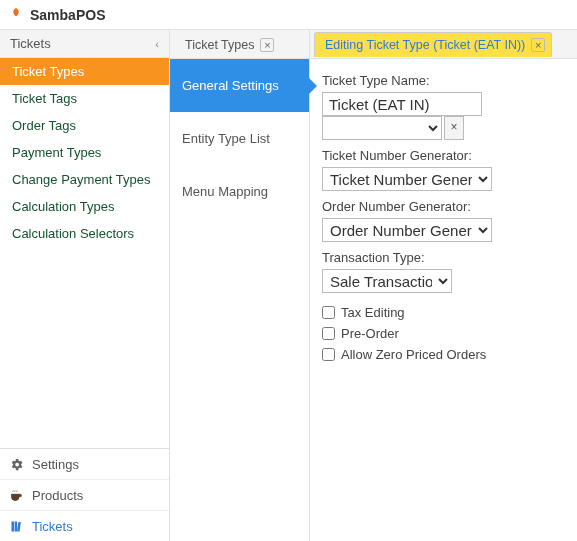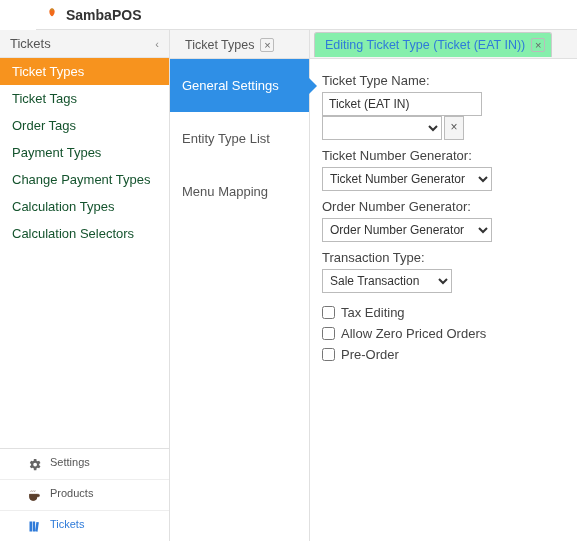--- a/index.html
+++ b/index.html
@@ -11,21 +11,20 @@
     width: 577px;
     height: 541px;
     overflow: hidden;
   }
   .app-header {
     height: 30px;
     display: flex;
     align-items: center;
     padding: 0 8px;
     border-bottom: 1px solid #e0e0e0;
-    margin-left: 36px;
   }
   .logo-icon {
     width: 16px; height: 16px;
     margin-right: 6px;
   }
   .app-title { font-weight: 600; color: #333; font-size: 14px; }
 
   .shell {
     display: flex;
     height: calc(541px - 30px);
@@ -57,26 +56,26 @@
   }
   .sidebar-item.selected {
     background: #f7931e;
     color: #fff;
   }
   .sidebar-bottom {
     border-top: 1px solid #e0e0e0;
   }
   .sidebar-bottom .module {
     display: flex;
-    align-items: flex-start;
-    padding: 7px 26px;
+    align-items: flex-end;
+    padding: 7px 8px;
     border-top: 1px solid #eee;
     cursor: pointer;
     color: #555;
-    font-size: 11px;
+    font-size: 13px;
   }
   .sidebar-bottom .module:first-child { border-top: none; }
   .sidebar-bottom .module.active { color: #2f7bd9; }
   .module-icon { width: 16px; height: 16px; margin-right: 8px; display: inline-flex; align-items: center; justify-content: center; }
 
   
   .subnav {
     width: 140px;
     border-right: 1px solid #e0e0e0;
     display: flex;
@@ -137,37 +136,37 @@
   }
 
   
   .editor {
     flex: 1;
     display: flex;
     flex-direction: column;
   }
   .editor .tab-strip { padding-left: 4px; }
   .editor .tab.active {
-    background: #86efac;
+    background: #fde047;
     border-color: #ccc;
     color: #2f7bd9;
   }
   .form {
     padding: 10px 12px;
     overflow: auto;
   }
   .field-label {
     margin: 8px 0 4px;
     color: #444;
     font-size: 13px;
   }
   .field-label:first-child { margin-top: 4px; }
   input[type="text"], select {
     font-family: inherit;
-    font-size: 12px;
+    font-size: 15px;
     border: 1px solid #bbb;
     background: #fff;
     color: #333;
   }
   input[type="text"] {
     padding: 3px 6px;
     height: 24px;
   }
   select {
     padding: 2px 3px;
@@ -305,23 +304,23 @@
       </select>
 
       <div style="height:6px"></div>
 
       <label class="checkbox-row">
         <input type="checkbox" style="">
         <span>Tax Editing</span>
       </label>
       <label class="checkbox-row">
         <input type="checkbox" style="">
-        <span>Allow Zero Priced Orders</span>
+        <span>Pre-Order</span>
       </label>
       <label class="checkbox-row">
         <input type="checkbox" style="">
-        <span>Pre-Order</span>
+        <span>Allow Zero Priced Orders</span>
       </label>
 
     </div>
   </div>
 
 </div>
 
 </body></html>

